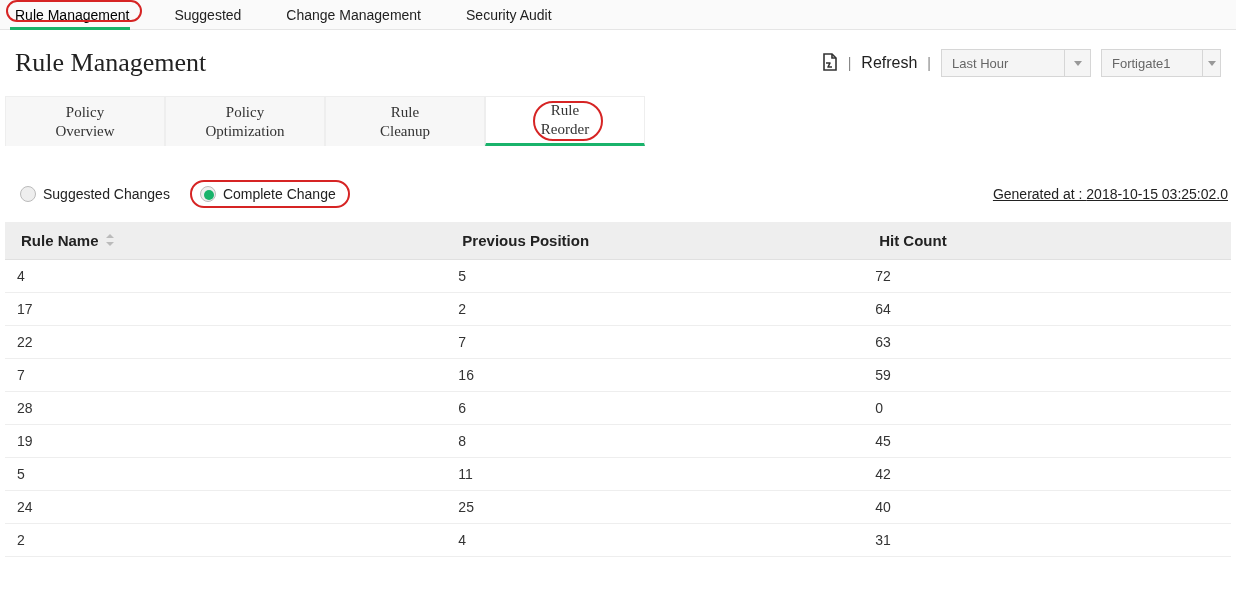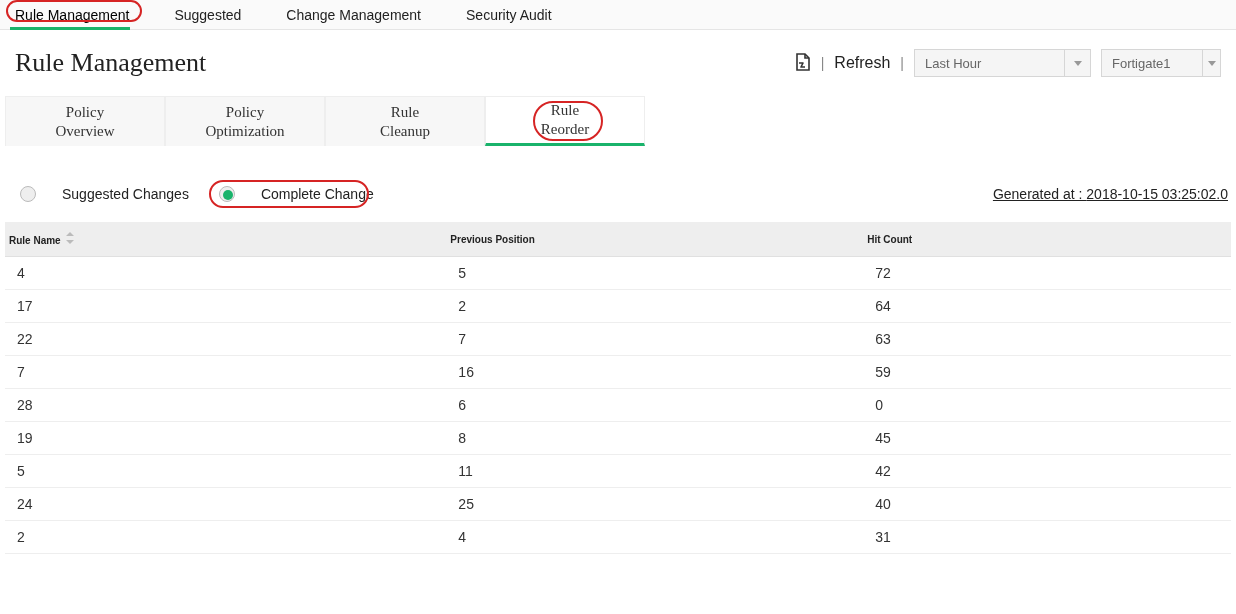--- a/index.html
+++ b/index.html
@@ -135,21 +135,21 @@
     position: relative;
   }
   .radio-group {
     display: flex;
     align-items: center;
     gap: 30px;
   }
   .radio-option {
     display: flex;
     align-items: flex-end;
-    gap: 26px;
+    gap: 7px;
     cursor: pointer;
     position: relative;
   }
   .radio-circle {
     width: 16px; height: 16px;
     border-radius: 50%;
     border: 1px solid #bbb;
     background: #eee;
     position: relative;
   }
@@ -168,22 +168,22 @@
   }
   .data-table {
     width: calc(100% - 10px);
     margin: 0 5px;
     border-collapse: collapse;
   }
   .data-table thead th {
     text-align: left;
     background: #eeeeee;
     font-weight: bold;
-    font-size: 10px;
-    padding: 10px 4px;
+    font-size: 15px;
+    padding: 10px 16px;
     border-bottom: 1px solid #e0e0e0;
   }
   .data-table tbody td {
     padding: 8px 12px;
     border-bottom: 1px solid #eee;
     font-size: 14px;
     color: #333;
   }
   .col-rule { width: 36%; }
   .col-prev { width: 34%; }
@@ -239,21 +239,21 @@
         <path d="M2 1 H10 L14 5 V17 H2 Z"></path>
         <path d="M10 1 V5 H14"></path>
         <path d="M4 10 H8 L6 14 H10" stroke-linejoin="round"></path>
       </svg>
     </span>
     <span class="pipe">|</span>
     <span class="refresh-text">
       <span>Refresh</span>
     </span>
     <span class="pipe">|</span>
-    <div class="dropdown" style="width:177px;">
+    <div class="dropdown" style="width:150px;">
       <span class="dropdown-label">Last Hour</span>
       <span class="dropdown-caret">
           <span class="caret-down"></span>
         </span>
     </div>
     <div class="dropdown" style="width:120px;">
       <span class="dropdown-label">Fortigate1</span>
       <span class="dropdown-caret">
           <span class="caret-down"></span>
         </span>

